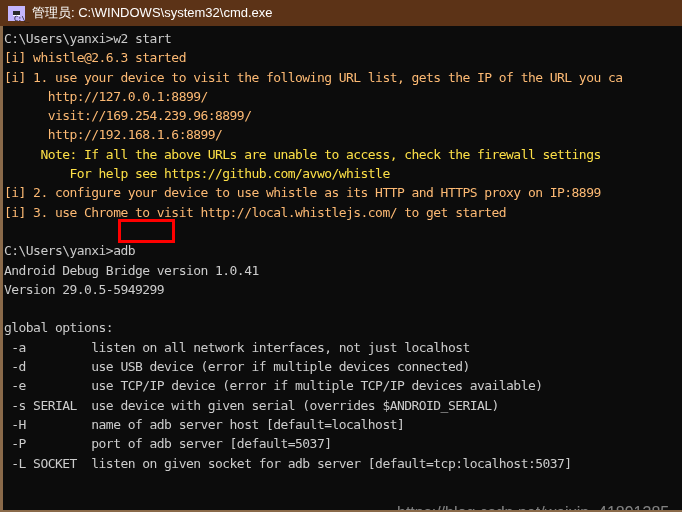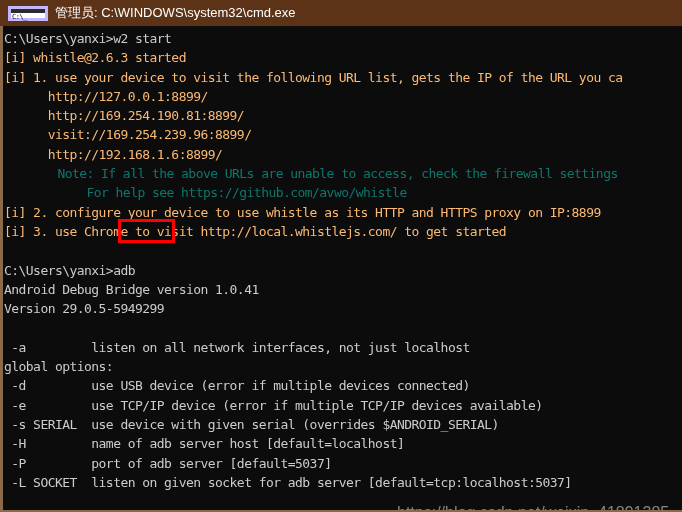--- a/index.html
+++ b/index.html
@@ -26,24 +26,24 @@
     left: 0; top: 0;
     width: 682px;
     height: 26px;
     background: #5c3317;
     display: flex;
     align-items: center;
     padding-left: 8px;
     box-sizing: border-box;
   }
   #cmd-icon {
-    width: 40px;
+    width: 17px;
     height: 15px;
     background: #ffffff;
-    border: 3px solid #c4b5fd;
+    border: 5px solid #c4b5fd;
     position: relative;
     flex: 0 0 auto;
     margin-right: 7px;
     box-sizing: border-box;
   }
   #cmd-icon .bar {
     position: absolute;
     left: 0; top: 0;
     width: 100%;
     height: 4px;
@@ -83,21 +83,21 @@
   .line {
     font-family: "DejaVu Sans Mono", monospace;
     font-size: 13px;
     line-height: 19.3px;
     height: 19.3px;
     white-space: pre;
     color: #cccccc;
     letter-spacing: -0.55px;
   }
   .green { color: #fdba74; }
-  .yellow { color: #0f766e; padding-left: 17px; }
+  .yellow { color: #fde047; }
   .white { color: #cccccc; }
   #highlight-box {
     position: absolute;
     left: 115px;
     top: 193px;
     width: 57px;
     height: 24px;
     border: 3px solid #ff0000;
     box-sizing: border-box;
     pointer-events: none;
@@ -143,34 +143,33 @@
   </div>
 
   <div id="leftborder"></div>
 
   <div id="console">
     <div id="console-inner">
         <div class="line white">C:\Users\yanxi&gt;w2 start</div>
         <div class="line green">[i] whistle@2.6.3 started</div>
         <div class="line green">[i] 1. use your device to visit the following URL list, gets the IP of the URL you ca</div>
         <div class="line green">      http://127.0.0.1:8899/</div>
-        <div class="line green">      http://169.254.190.81:8899/</div>
         <div class="line green">      visit://169.254.239.96:8899/</div>
         <div class="line green">      http://192.168.1.6:8899/</div>
         <div class="line yellow">     Note: If all the above URLs are unable to access, check the firewall settings</div>
         <div class="line yellow">         For help see https://github.com/avwo/whistle</div>
         <div class="line green">[i] 2. configure your device to use whistle as its HTTP and HTTPS proxy on IP:8899</div>
         <div class="line green">[i] 3. use Chrome to visit http://local.whistlejs.com/ to get started</div>
         <div class="line white"></div>
         <div class="line white">C:\Users\yanxi&gt;adb</div>
         <div class="line white">Android Debug Bridge version 1.0.41</div>
         <div class="line white">Version 29.0.5-5949299</div>
         <div class="line white"></div>
+        <div class="line white">global options:</div>
         <div class="line white"> -a         listen on all network interfaces, not just localhost</div>
-        <div class="line white">global options:</div>
         <div class="line white"> -d         use USB device (error if multiple devices connected)</div>
         <div class="line white"> -e         use TCP/IP device (error if multiple TCP/IP devices available)</div>
         <div class="line white"> -s SERIAL  use device with given serial (overrides $ANDROID_SERIAL)</div>
         <div class="line white"> -H         name of adb server host [default=localhost]</div>
         <div class="line white"> -P         port of adb server [default=5037]</div>
         <div class="line white"> -L SOCKET  listen on given socket for adb server [default=tcp:localhost:5037]</div>
       </div>
     <div id="highlight-box"></div>
     <div id="watermark">https://blog.csdn.net/weixin_41891385</div>
   </div>

